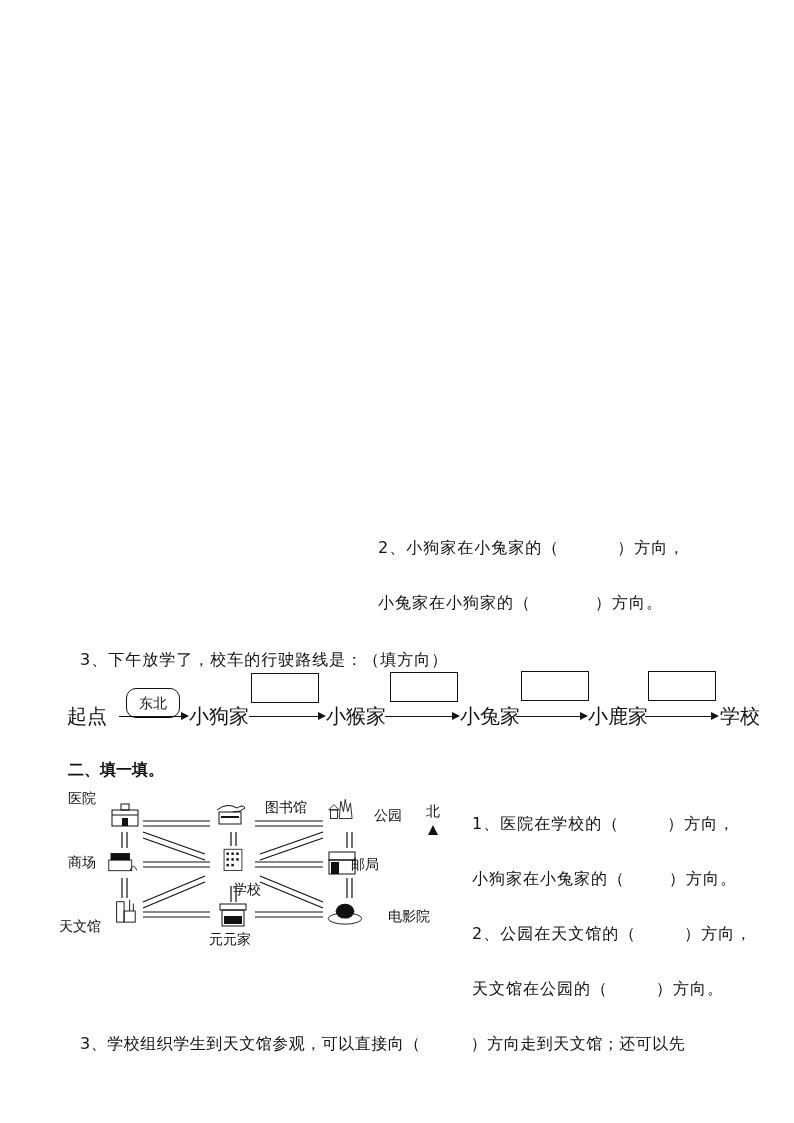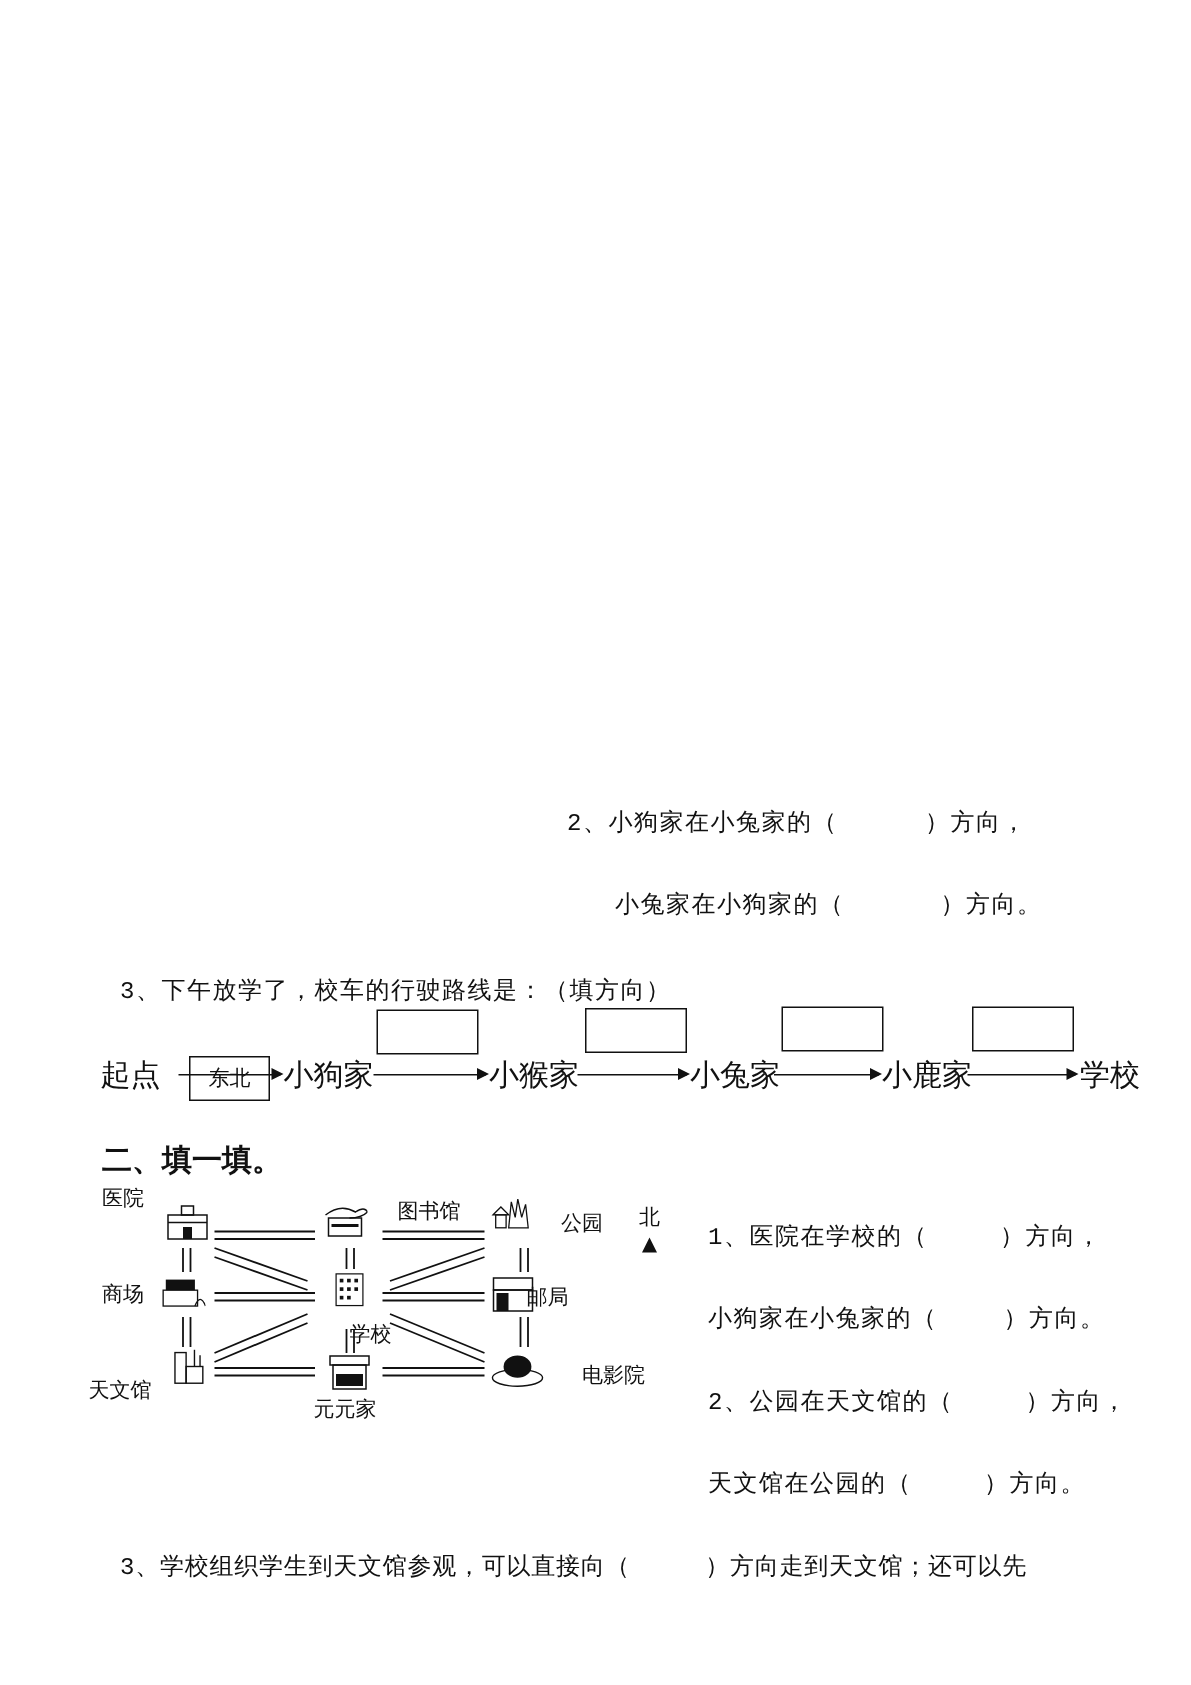--- a/index.html
+++ b/index.html
@@ -1,44 +1,44 @@
 <!DOCTYPE html>
 <html><head>
   <meta charset="utf-8">
   <style>
     html, body { margin: 0; padding: 0; background: #ffffff; }
     body { width: 794px; height: 1123px; position: relative; overflow: hidden;
       font-family: "DejaVu Sans", "Liberation Sans", sans-serif; color: #111; }
-    .abs { position: absolute; white-space: nowrap; font-family: Liberation Mono, monospace; }
+    .abs { position: absolute; white-space: nowrap; }
     .q { font-size: 16px; letter-spacing: 1px; }
     .blank { display: inline-block; }
     .box { position: absolute; border: 1px solid #111; background: #fff; height: 28px; width: 66px;
       font-size: 14px; text-align: center; line-height: 28px; }
     .route-label { position: absolute; font-size: 20px; top: 703px; }
     .arrow { position: absolute; top: 716px; height: 1px; background: #111; }
     .arrow::after { content: ""; position: absolute; right: -2px; top: -4px;
       border-left: 8px solid #111; border-top: 4px solid transparent; border-bottom: 4px solid transparent; }
-    .section-title { font-weight: bold; font-size: 20px; }
+    .section-title { font-weight: bold; font-size: 16px; }
     .map { position: absolute; left: 55px; top: 790px; width: 400px; height: 170px; }
     .map-label { position: absolute; font-size: 14px; }
     .bld { position: absolute; width: 30px; height: 26px; }
   </style>
 </head>
 <body>
 
 <div class="abs q" style="left:378px; top:538px;">
   <span>2、小狗家在小兔家的（</span><span class="blank" style="width:58px;"></span><span>）方向，</span>
 </div>
-<div class="abs q" style="left:378px; top:593px;margin-left:32px;">
+<div class="abs q" style="left:378px; top:593px;">
   <span>小兔家在小狗家的（</span><span class="blank" style="width:64px;"></span><span>）方向。</span>
 </div>
 
 <div class="abs q" style="left:80px; top:650px;">3、下午放学了，校车的行驶路线是：（填方向）</div>
 
-<div class="box" style="left:126px; top:704px; width:52px;">东北</div>
+<div class="box" style="left:126px; top:688px; width:52px;border-radius:10px;">东北</div>
 <div class="box" style="left:251px; top:673px;"></div>
 <div class="box" style="left:390px; top:672px;"></div>
 <div class="box" style="left:521px; top:671px;"></div>
 <div class="box" style="left:648px; top:671px;"></div>
 
 <div class="route-label" style="left:67px;">起点</div>
 <div class="arrow" style="left:119px; width:68px;"></div>
 <div class="route-label" style="left:189px;">小狗家</div>
 <div class="arrow" style="left:249px; width:75px;"></div>
 <div class="route-label" style="left:326px;">小猴家</div>

